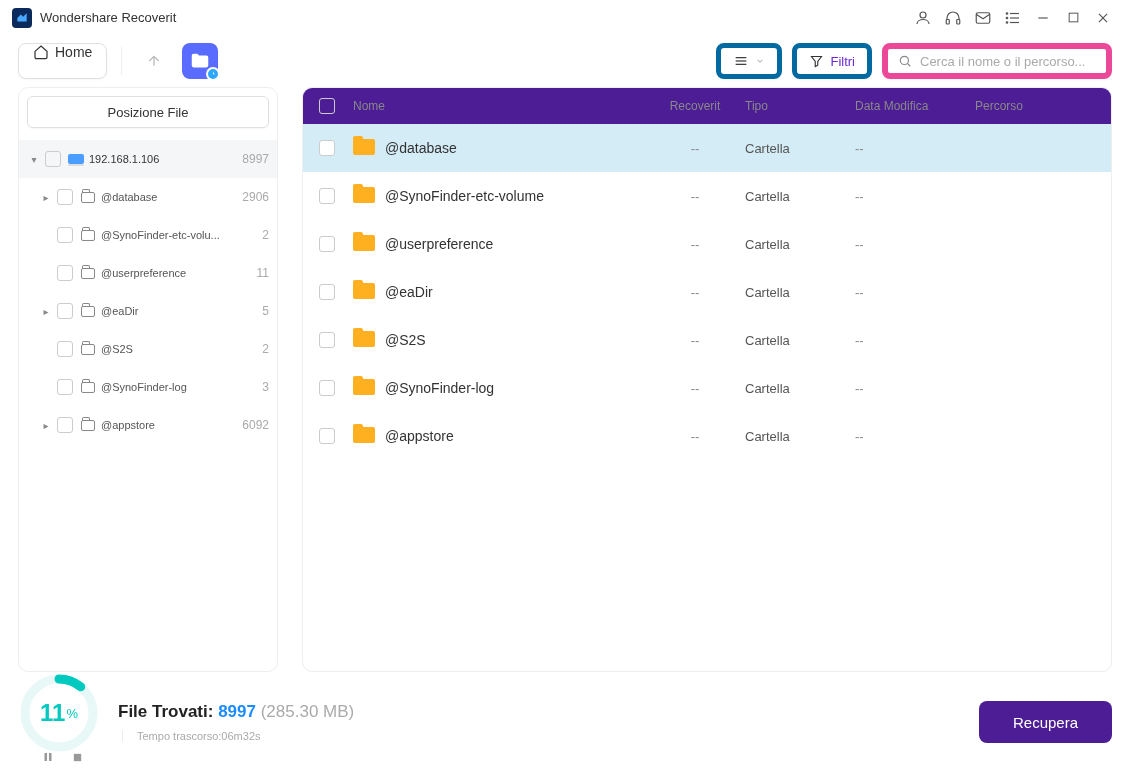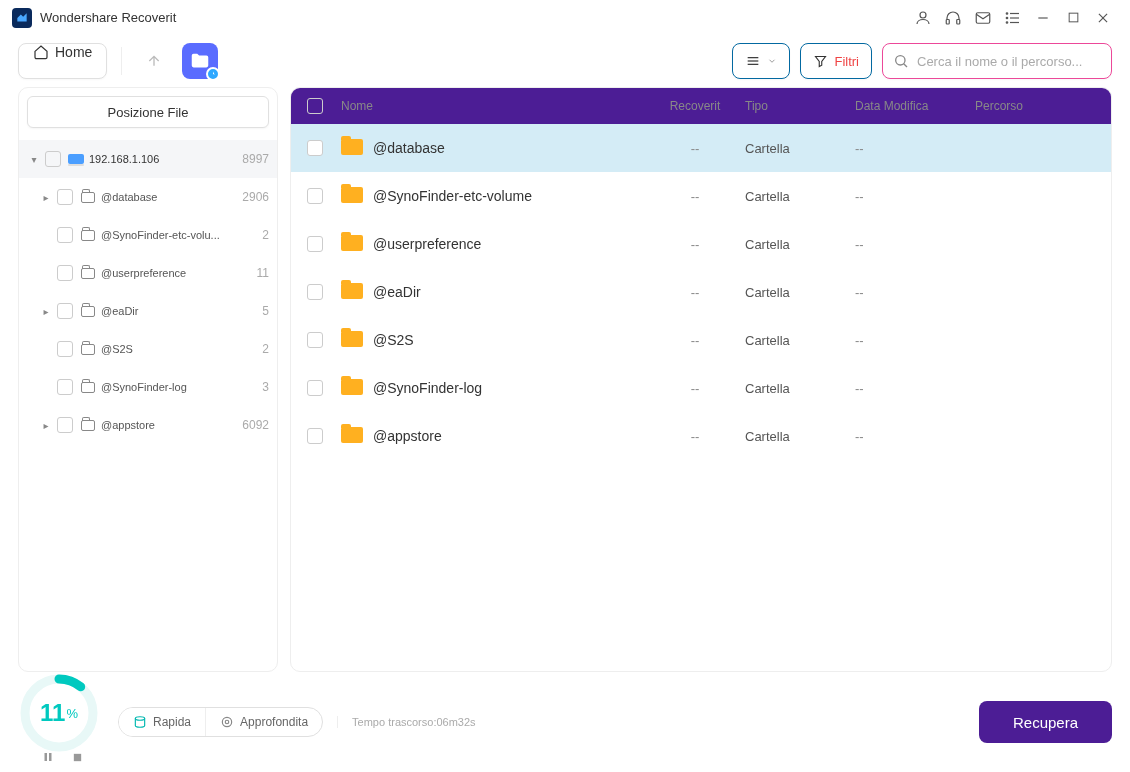--- a/index.html
+++ b/index.html
@@ -16,27 +16,27 @@
 
 .toolbar { height: 52px; display:flex; align-items:center; padding: 0 18px; gap: 10px; }
 .home-btn { height: 36px; padding: 0 14px; border: 1px solid #e0e0e0; border-radius: 8px; display:flex; align-items:flex-start; gap:6px; cursor:pointer; font-size:14px; color:#333; background:#fff; box-shadow: 0 1px 2px rgba(0,0,0,0.03); }
 .up-btn { width: 36px; height: 36px; border-radius: 8px; display:flex; align-items:center; justify-content:center; color:#bbb; cursor:pointer; }
 .vsep { width:1px; height:28px; background:#eee; margin: 0 4px; }
 .section-icon { width: 36px; height: 36px; background:#5a6cff; border-radius:8px; position:relative; display:flex; align-items:center; justify-content:center; }
 .section-icon svg { width:22px; height:22px; }
 .section-icon .badge { position:absolute; bottom:-2px; right:-2px; width:14px; height:14px; background:#2ea8ff; border-radius:50%; border:2px solid #fff; display:flex; align-items:center; justify-content:center; }
 .section-title { font-size:14px; font-weight:600; color:#222; line-height:1.2; max-width: 300px; }
 .tool-spacer { flex:1; }
-.tb-btn { height: 36px; padding: 0 12px; border:1px solid #0369a1; border-radius:8px; display:flex; align-items:center; gap:6px; cursor:pointer; color:#ef4444; background:#fff; box-shadow: 0 1px 2px rgba(0,0,0,0.03); }
-.search-box { height:36px; width:230px; border:1px solid #ec4899; border-radius:8px; display:flex; align-items:center; padding: 0 10px; gap:8px; box-shadow: 0 1px 2px rgba(0,0,0,0.03); }
+.tb-btn { height: 36px; padding: 0 12px; border:5px solid #0369a1; border-radius:8px; display:flex; align-items:center; gap:6px; cursor:pointer; color:#6d28d9; background:#fff; box-shadow: 0 1px 2px rgba(0,0,0,0.03); }
+.search-box { height:36px; width:230px; border:6px solid #ec4899; border-radius:8px; display:flex; align-items:center; padding: 0 10px; gap:8px; box-shadow: 0 1px 2px rgba(0,0,0,0.03); }
 .search-box input { border:none; outline:none; flex:1; font-size:13px; color:#333; }
 .search-box input::placeholder { color:#aaa; }
 
 
-.main { display:flex; height: 585px; padding: 0 18px; gap: 12px; }
+.main { display:flex; height: 585px; padding: 0 18px; gap: 24px; }
 
 
 .sidebar { width: 260px; border:1px solid #eee; border-radius:10px; display:flex; flex-direction:column; overflow:hidden; }
 .tabs { display:flex; padding: 8px; gap: 4px; }
 .tab { flex:1; height:32px; display:flex; align-items:center; justify-content:center; border-radius:6px; font-size:13px; cursor:pointer; }
 .tab.active { background:#fff; border:1px solid #e0e0e0; color:#333; font-weight:500; box-shadow: 0 1px 2px rgba(0,0,0,0.04); }
 .tab.inactive { color:#888; background:#f5f5f6; border:1px solid transparent; }
 .tree { padding: 4px 0; flex:1; overflow:auto; }
 .tree-row { display:flex; align-items:center; height:38px; padding: 0 8px 0 6px; cursor:pointer; }
 .tree-row.root { background:#f5f6f8; }
@@ -382,37 +382,24 @@
     <svg width="82" height="82">
       <circle cx="41" cy="41" r="34" stroke="#e8f8f7" stroke-width="9" fill="none"></circle>
       <circle cx="41" cy="41" r="34" stroke="#00c9bf" stroke-width="9" fill="none" stroke-linecap="round" stroke-dasharray="213.6" stroke-dashoffset="190.1"></circle>
     </svg>
     <div class="pct">
         <span class="pnum">11</span>
         <span class="psym">%</span>
       </div>
   </div>
   <div class="found-block">
+    <div class="found-line">
+      <span>File Trovati: </span><span class="fcount">8997</span><span class="fsize"> (285.30 MB)</span>
+    </div>
     <div class="mode-row">
-      <div class="mode-pill">
-        <div class="mode-opt active">
-          <svg width="14" height="14" viewBox="0 0 24 24" fill="none" stroke="#00b8b0" stroke-width="2">
-              <ellipse cx="12" cy="6" rx="8" ry="3"></ellipse>
-              <path d="M4 6v12c0 1.7 3.6 3 8 3s8-1.3 8-3V6"></path>
-            </svg>
-          <span>Rapida</span>
-        </div>
-        <div class="mode-opt">
-          <svg width="14" height="14" viewBox="0 0 24 24" fill="none" stroke="#888" stroke-width="2">
-              <circle cx="12" cy="12" r="8"></circle>
-              <circle cx="12" cy="12" r="3"></circle>
-            </svg>
-          <span>Approfondita</span>
-        </div>
-      </div>
       <div class="elapsed">Tempo trascorso:06m32s</div>
     </div>
   </div>
   <button class="recover-btn">Recupera</button>
   <div class="pause-stop">
     <span><svg width="12" height="12" viewBox="0 0 24 24" fill="#999">
           <rect x="5" y="4" width="5" height="16"></rect>
           <rect x="14" y="4" width="5" height="16"></rect>
         </svg></span>
     <span><svg width="11" height="11" viewBox="0 0 24 24" fill="#999">

